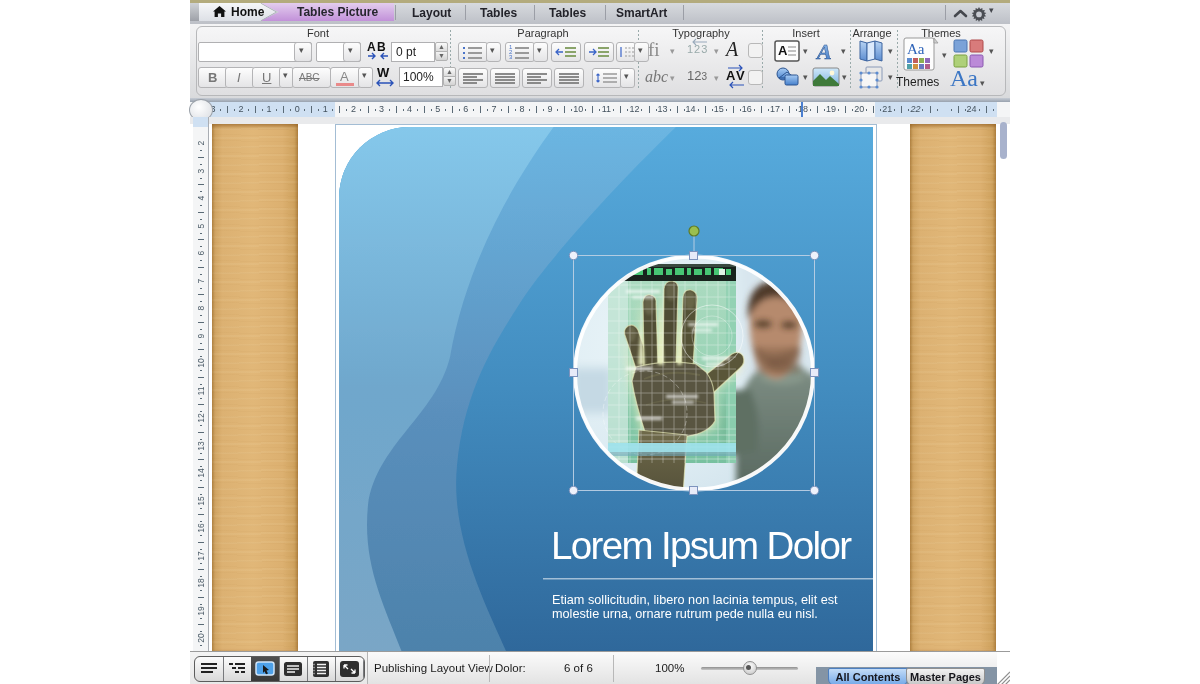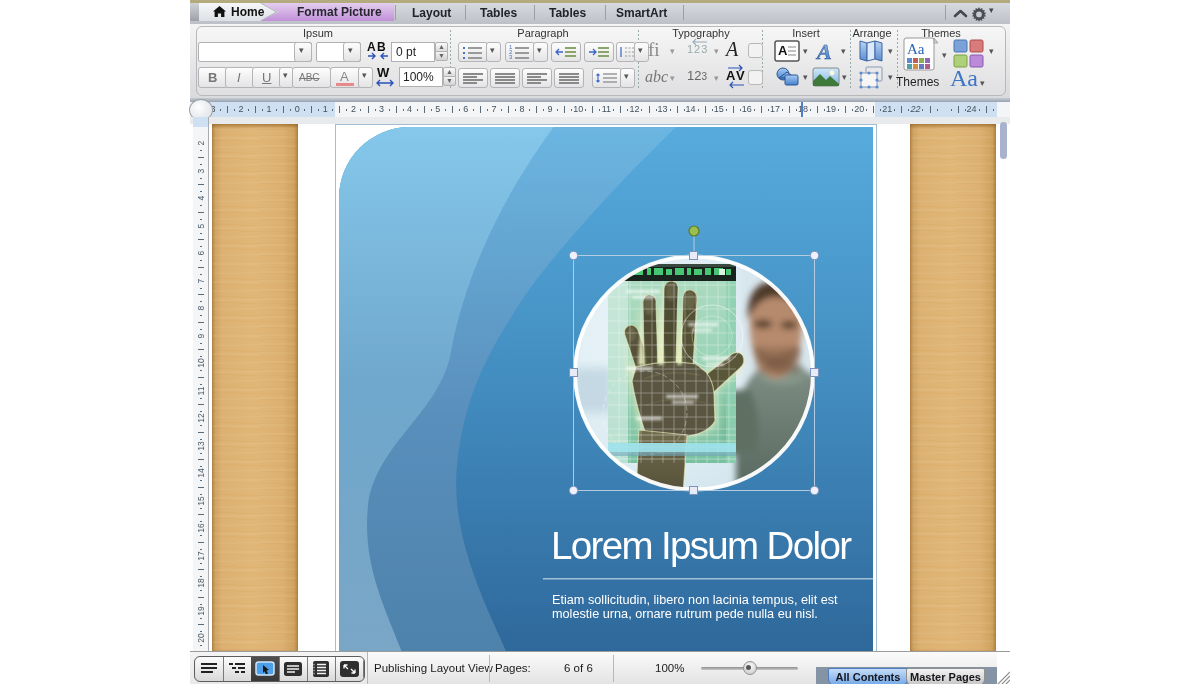--- a/index.html
+++ b/index.html
@@ -83,21 +83,21 @@
     <div id="hometab">
         <span class="txt">Home</span>
       <svg style="position:absolute;left:14px;top:3px" width="13" height="12" viewBox="0 0 13 12">
           <path d="M6.5 0L0 5.5h1.6V11h3.3V7.4h3.2V11h3.3V5.5H13z" fill="#111"></path>
         </svg>
     <svg style="position:absolute;left:61px;top:0;" width="18" height="18" viewBox="0 0 18 18">
           <path d="M1 0 L17 9 L1 18" stroke="#9aa0a8" stroke-width="1.2" fill="none"></path>
         </svg>
       </div>
     <div id="fmttab">
-        <span class="txt">Format Picture</span>
+        <span class="txt">Tables Picture</span>
       </div>
     <span class="tablabel" style="left:222px;">Layout</span>
     <span class="tablabel" style="left:290px;">Tables</span>
     <span class="tablabel" style="left:359px;">Tables</span>
     <span class="tablabel" style="left:426px;">SmartArt</span>
     <div class="tabsep" style="left:205px;"></div>
     <div class="tabsep" style="left:275px;"></div>
     <div class="tabsep" style="left:344px;"></div>
     <div class="tabsep" style="left:415px;"></div>
     <div class="tabsep" style="left:493px;"></div>
@@ -108,21 +108,21 @@
     <svg style="position:absolute;left:781px;top:3px;" width="16" height="16" viewBox="0 0 18 18">
         <g fill="#4a4d53">
           <path d="M9 1.2 L10.3 3.4 L12.8 2.3 L12.9 4.9 L15.6 4.6 L14.6 7 L17.2 7.8 L15.2 9.5 L17 11.4 L14.4 12 L15.2 14.5 L12.6 14.2 L12.6 16.8 L10.2 15.6 L9 18 L7.8 15.6 L5.4 16.8 L5.4 14.2 L2.8 14.5 L3.6 12 L1 11.4 L2.8 9.5 L0.8 7.8 L3.4 7 L2.4 4.6 L5.1 4.9 L5.2 2.3 L7.7 3.4 Z"></path>
         </g>
         <circle cx="9" cy="9.5" r="3.2" fill="#c7cad1"></circle>
       </svg>
     <span style="position:absolute;left:799px;top:2px;font-size:9px;color:#43464c;">▾</span>
   </div>
   <div id="ribbon">
     <div class="panel"></div>
-    <span class="seclabel" style="left:128px;">Ipsum</span>
+    <span class="seclabel" style="left:128px;">Font</span>
     <span class="seclabel" style="left:353px;">Paragraph</span>
     <span class="seclabel" style="left:511px;">Typography</span>
     <span class="seclabel" style="left:616px;">Insert</span>
     <span class="seclabel" style="left:682px;">Arrange</span>
     <span class="seclabel" style="left:751px;">Themes</span>
     <div class="rsep" style="left:260px;"></div>
     <div class="rsep" style="left:448px;"></div>
     <div class="rsep" style="left:572px;"></div>
     <div class="rsep" style="left:660px;"></div>
     <div class="rsep" style="left:707px;"></div>
@@ -796,21 +796,21 @@
             </svg></div>
           <div class="seg" style="left:140px;"><svg width="28" height="24">
               <rect x="5" y="4" width="19" height="16" rx="3" fill="#2e2e2e"></rect>
               <path d="M9 8l4 4M9 8h3.5M9 8v3.5" stroke="#fff" stroke-width="1.3" fill="none"></path>
               <path d="M20 16l-4-4M20 16h-3.5M20 16v-3.5" stroke="#fff" stroke-width="1.3" fill="none"></path>
             </svg></div>
         </div>
       </div>
     <span class="statxt" style="left:184px;">Publishing Layout View</span>
     <div class="stasep" style="left:299px;"></div>
-    <span class="statxt" style="left:305px;">Pages:</span>
+    <span class="statxt" style="left:305px;">Dolor:</span>
     <span class="statxt" style="left:374px;">6 of 6</span>
     <div class="stasep" style="left:423px;"></div>
     <span class="statxt" style="left:465px;">100%</span>
     <div style="position:absolute;left:511px;top:15px;width:97px;height:3px;border-radius:2px;background:linear-gradient(#8e8e8e,#c9c9c9);"></div>
     <div style="position:absolute;left:553px;top:9px;width:14px;height:14px;border-radius:50%;background:radial-gradient(circle at 50% 35%,#fdfdfd,#c2c2c2);border:1px solid #909090;box-sizing:border-box;"></div>
     <div style="position:absolute;left:556px;top:13px;width:5px;height:5px;border-radius:50%;background:#555;"></div>
     <div id="slate"></div>
     <div class="btab" style="left:638px;width:78px;background:linear-gradient(#c3dcf7,#73a8e8);border:1px solid #4d7fc0;border-radius:2px 2px 7px 7px;"><span style="position:relative;top:2px;">All Contents</span></div>
     <div class="btab" style="left:716px;width:77px;background:linear-gradient(#f2f2f2,#c6c6c6);border:1px solid #909090;border-radius:2px 2px 7px 7px;"><span style="position:relative;top:2px;">Master Pages</span></div>
     <div id="grip">

